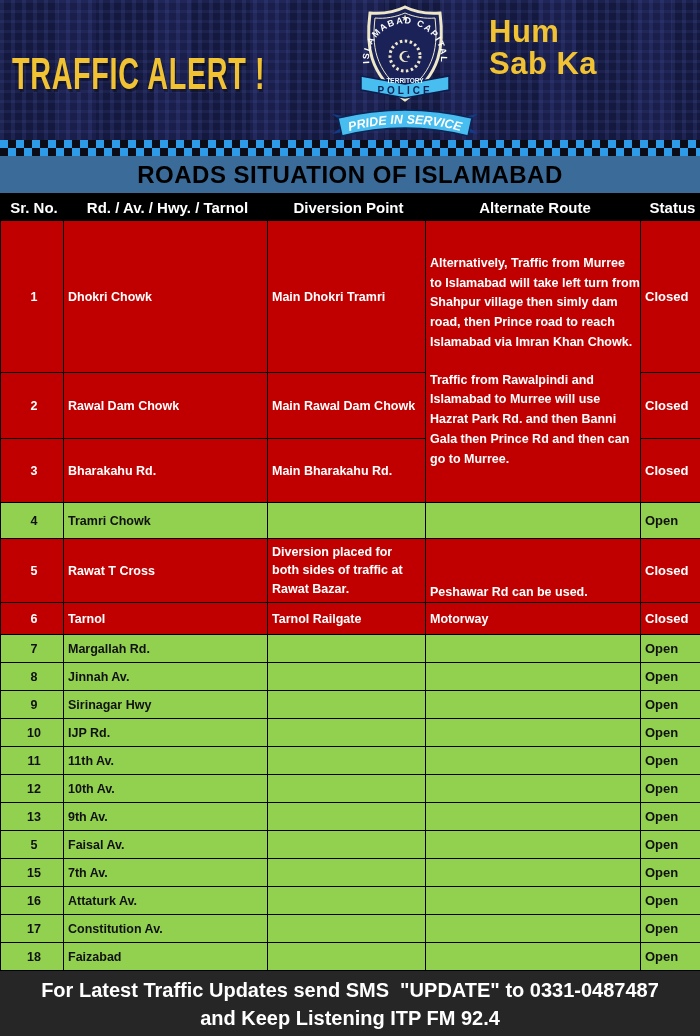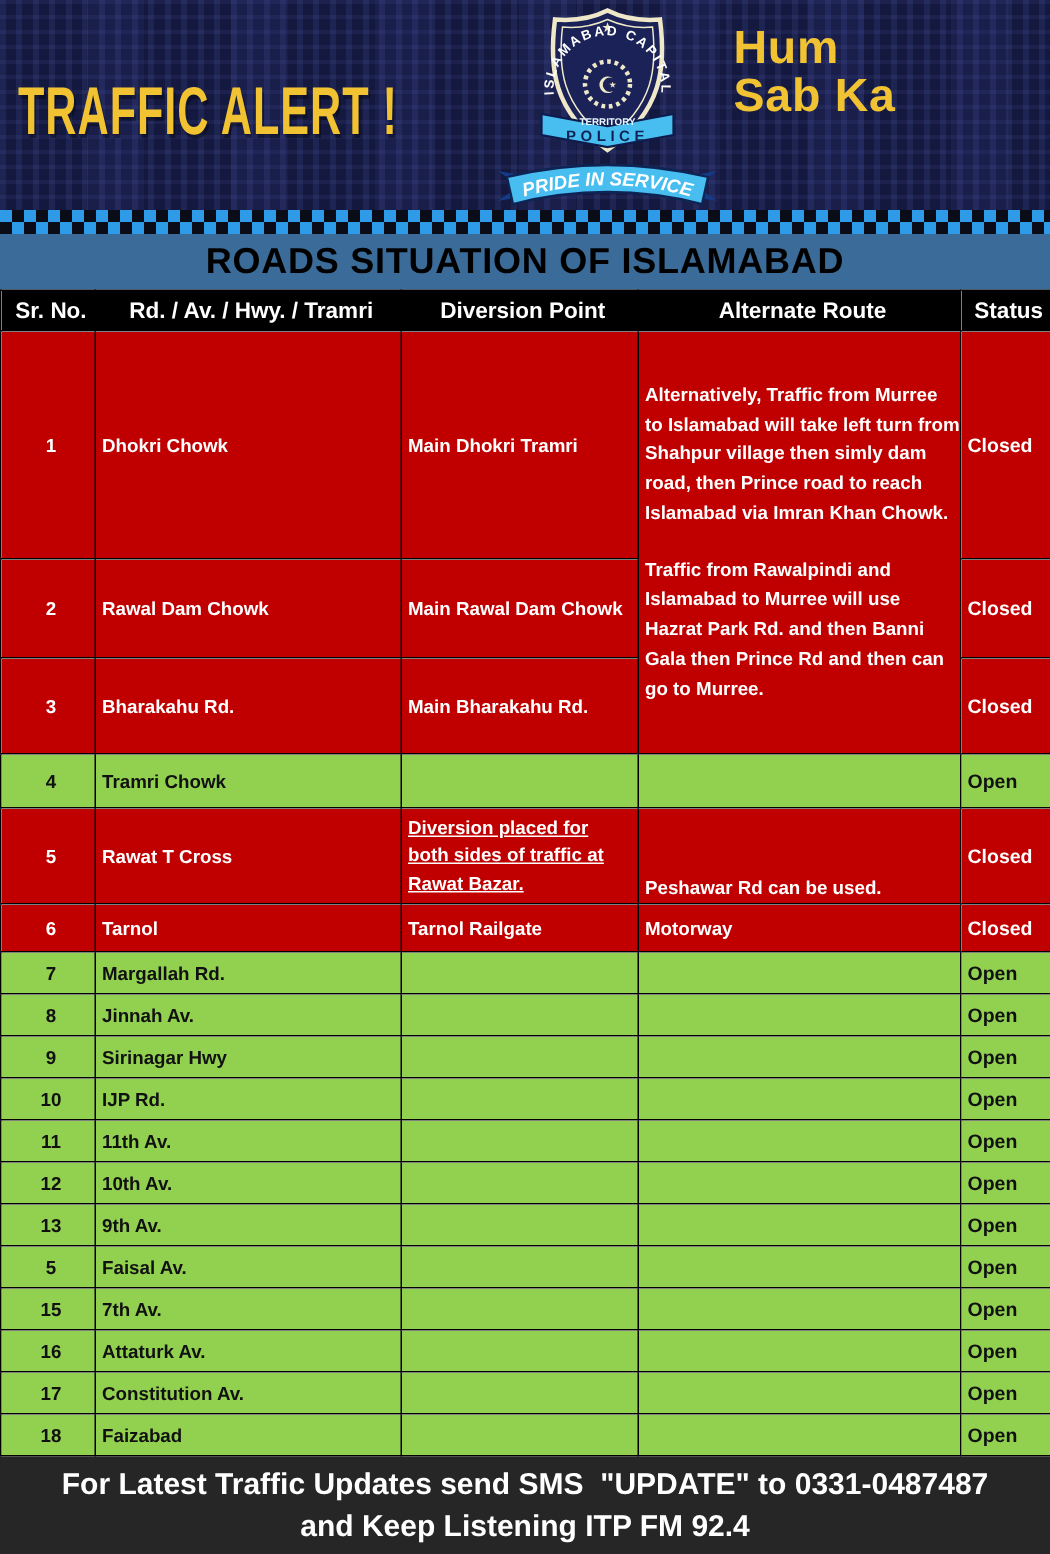--- a/index.html
+++ b/index.html
@@ -37,21 +37,21 @@
     color:#000000;font-size:24px;font-weight:700;letter-spacing:0.5px;}
   
   table.roads{border-collapse:collapse;table-layout:fixed;width:700px;}
   table.roads td, table.roads th{border:1.5px solid #000;overflow:hidden;padding:0 0 0 4px;}
   thead th{background:#000;color:#fff;font-size:15px;font-weight:700;text-align:center;height:26px;padding:0 2px;}
   tr.closed td{background:#C00000;color:#FFFFFF;}
   tr.open td{background:#92D050;color:#111111;}
   td.c-sr{text-align:center;font-size:12.5px;font-weight:700;padding:0;}
   td.c-road,td.c-div,td.c-alt,td.c-status{font-size:12.5px;font-weight:700;text-align:left;}
   td.c-status{font-size:13px;}
-  td.c-div.preline{white-space:pre-line;line-height:1.45;text-decoration:underline;}
+  td.c-div.preline{white-space:pre-line;line-height:1.45;}
   td.c-alt.bottom{vertical-align:bottom;padding-bottom:3px;}
   td.merged{vertical-align:middle;padding:4px 6px;}
   td.merged p{margin:0 0 18px 0;line-height:1.58;font-size:12.5px;font-weight:700;}
   td.merged p:last-child{margin-bottom:0;}
   
   .footer{height:67px;background:#262626;color:#FFFFFF;display:flex;flex-direction:column;
     align-items:center;justify-content:center;gap:5px;font-size:20px;font-weight:700;
     white-space:pre-wrap;text-align:center;}
 </style>
 </head>
@@ -108,21 +108,21 @@
     <colgroup>
       <col style="width:63px">
         <col style="width:204px">
         <col style="width:158px">
         <col style="width:215px">
         <col style="width:60px">
     </colgroup>
     <thead>
       <tr>
         <th>Sr. No.</th>
-        <th>Rd. / Av. / Hwy. / Tramri</th>
+        <th>Rd. / Av. / Hwy. / Tarnol</th>
         <th>Diversion Point</th>
         <th>Alternate Route</th>
         <th>Status</th>
       </tr>
     </thead>
     <tbody>
       <tr class="closed" style="height:152px">
         <td class="c-sr">1</td>
         <td class="c-road">Dhokri Chowk</td>
         <td class="c-div">Main Dhokri Tramri</td>

